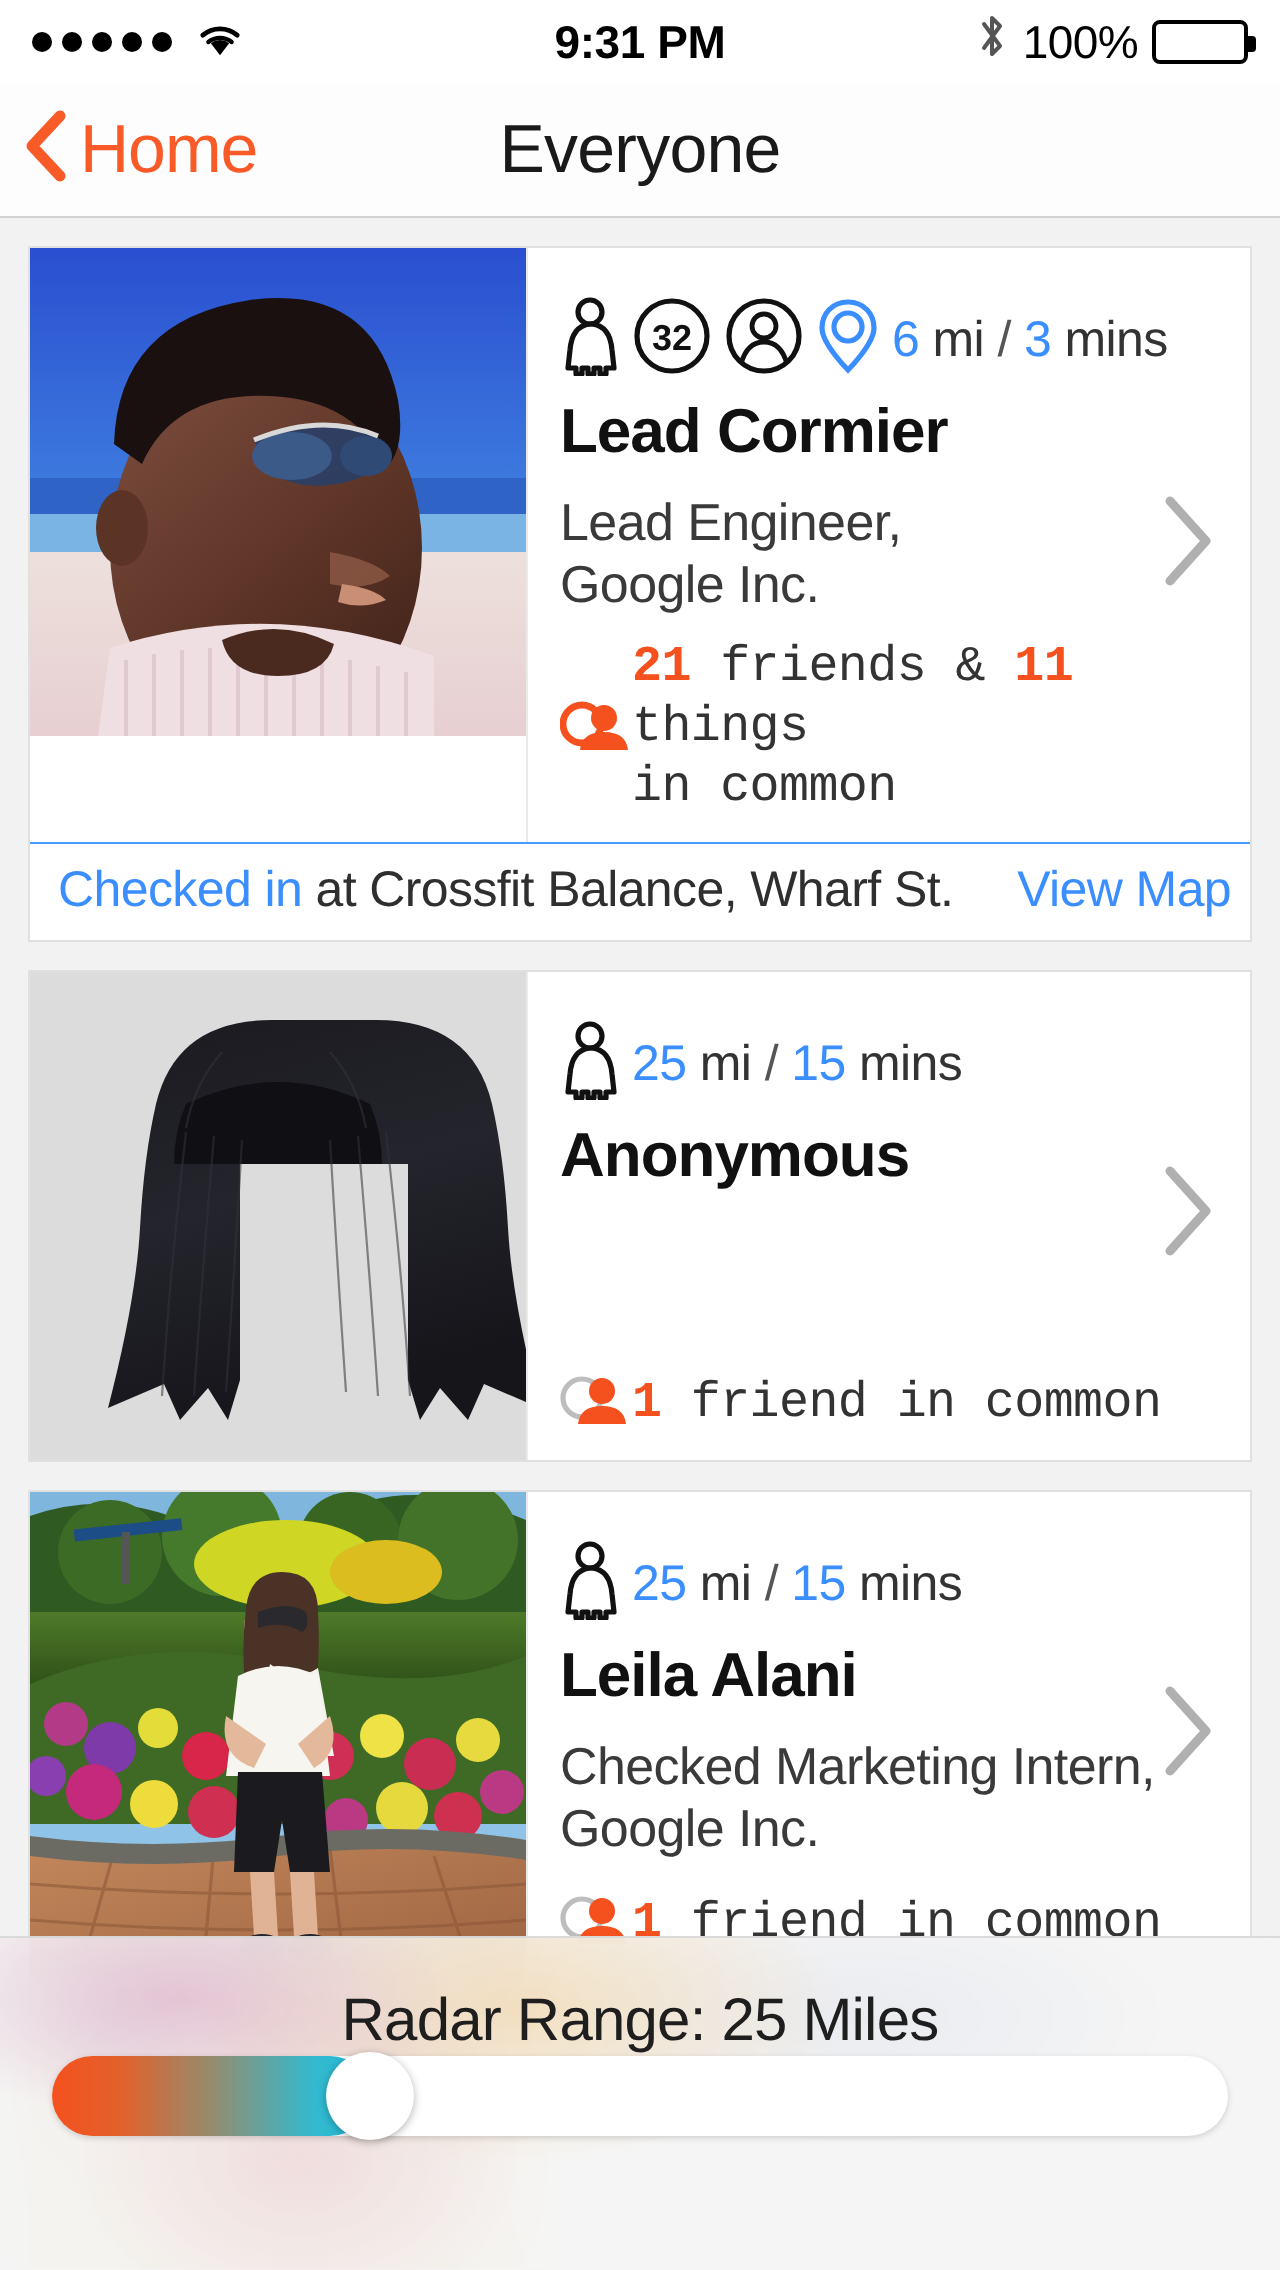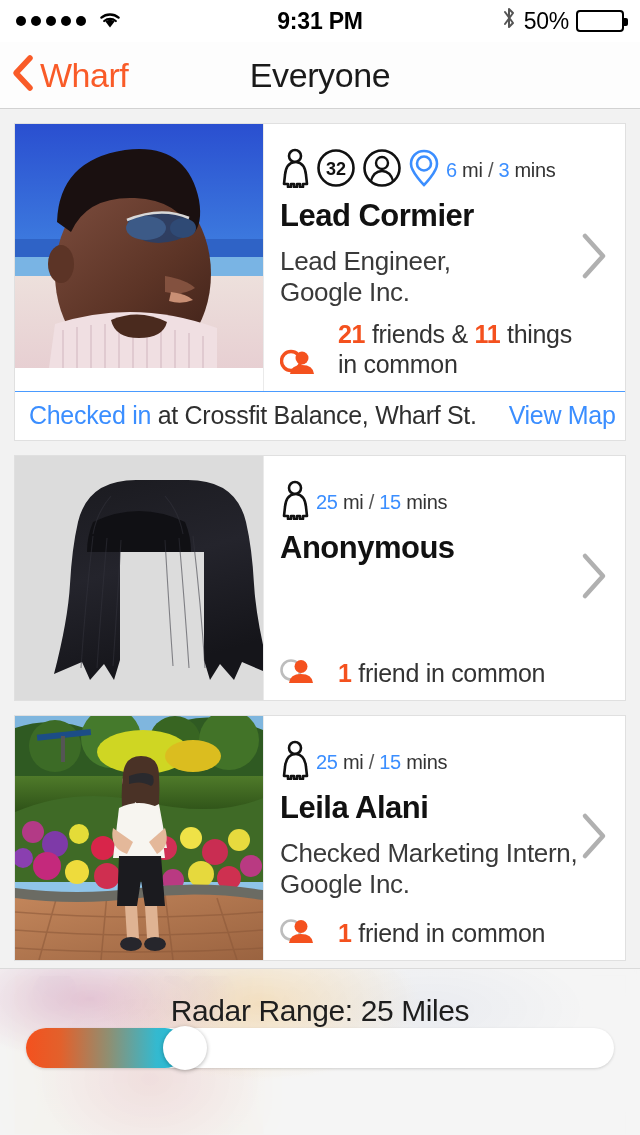--- a/index.html
+++ b/index.html
@@ -103,38 +103,38 @@
     position: relative;
     padding: 14px 16px 12px 16px;
     display: flex; flex-direction: column;
     border-left: 1px solid #eaeaea;
     min-width: 0;
   }
 
   
   .meta-row { display: flex; align-items: center; gap: 6px; height: 40px; margin-top: 12px; }
   .meta-icon { flex: 0 0 auto; display: block; }
-  .meta-text { font-size: 20px; color: #333; letter-spacing: -0.3px; white-space: nowrap; }
+  .meta-text { font-size: 25px; color: #333; letter-spacing: -0.3px; white-space: nowrap; }
   .meta-text .num { color: #3b8eff; font-weight: 500; }
   .meta-text .sep { color: #555; }
 
   .card-name {
     font-size: 31px; font-weight: 700; color: #111;
     letter-spacing: -0.5px; line-height: 1.18; margin-top: 8px;
     white-space: nowrap; overflow: hidden;
   }
   .card-title-lines {
     font-size: 26px; color: #3a3a3a; line-height: 1.22;
     letter-spacing: -0.3px; margin-top: 11px;
   }
   .card-title-lines div { white-space: nowrap; }
 
   .common-row {
-    display: flex; align-items: flex-end; gap: 24px;
-    margin-top: auto; padding-top: 10px;
+    display: flex; align-items: center; gap: 2px;
+    margin-top: auto; padding-top: 10px; font-family: Liberation Mono, monospace;
   }
   .common-icon { flex: 0 0 auto; margin-top: 2px; }
   .common-text {
     font-size: 25px; color: #333; line-height: 1.2; letter-spacing: -0.3px;
   }
   .common-text .cnum { color: #f4511e; font-weight: 700; }
 
   .chevron {
     position: absolute; right: 14px; top: 50%;
     transform: translateY(-50%);
@@ -225,35 +225,35 @@
         </svg>
       </span>
     </div>
     <div class="status-center">9:31 PM</div>
     <div class="status-right">
       <span class="bt-icon">
         <svg width="16" height="26" viewBox="0 0 16 26">
           <path d="M4 7 L12 18 L8 22 L8 4 L12 8 L4 19" stroke="#555" stroke-width="2" fill="none" stroke-linejoin="round" stroke-linecap="round"></path>
         </svg>
       </span>
-      <span class="batt-pct">50%</span>
+      <span class="batt-pct">100%</span>
       <span class="battery">
         <span class="battery-fill" style="width:100%"></span>
       </span>
     </div>
   </div>
 
   <div class="nav-bar">
     <div class="nav-back">
       <span>
         <svg width="24" height="38" viewBox="0 0 24 38">
           <path d="M20 4 L6 19 L20 34" stroke="#f95b28" stroke-width="5.5" fill="none" stroke-linecap="round" stroke-linejoin="round"></path>
         </svg>
       </span>
-      <span class="nav-back-label">Wharf</span>
+      <span class="nav-back-label">Home</span>
     </div>
     <div class="nav-title">Everyone</div>
   </div>
 
   <div class="list">
 
     <div class="card">
       <div class="card-main">
         <div class="card-photo">
           <svg viewBox="0 0 248 244" preserveAspectRatio="xMidYMid slice">

